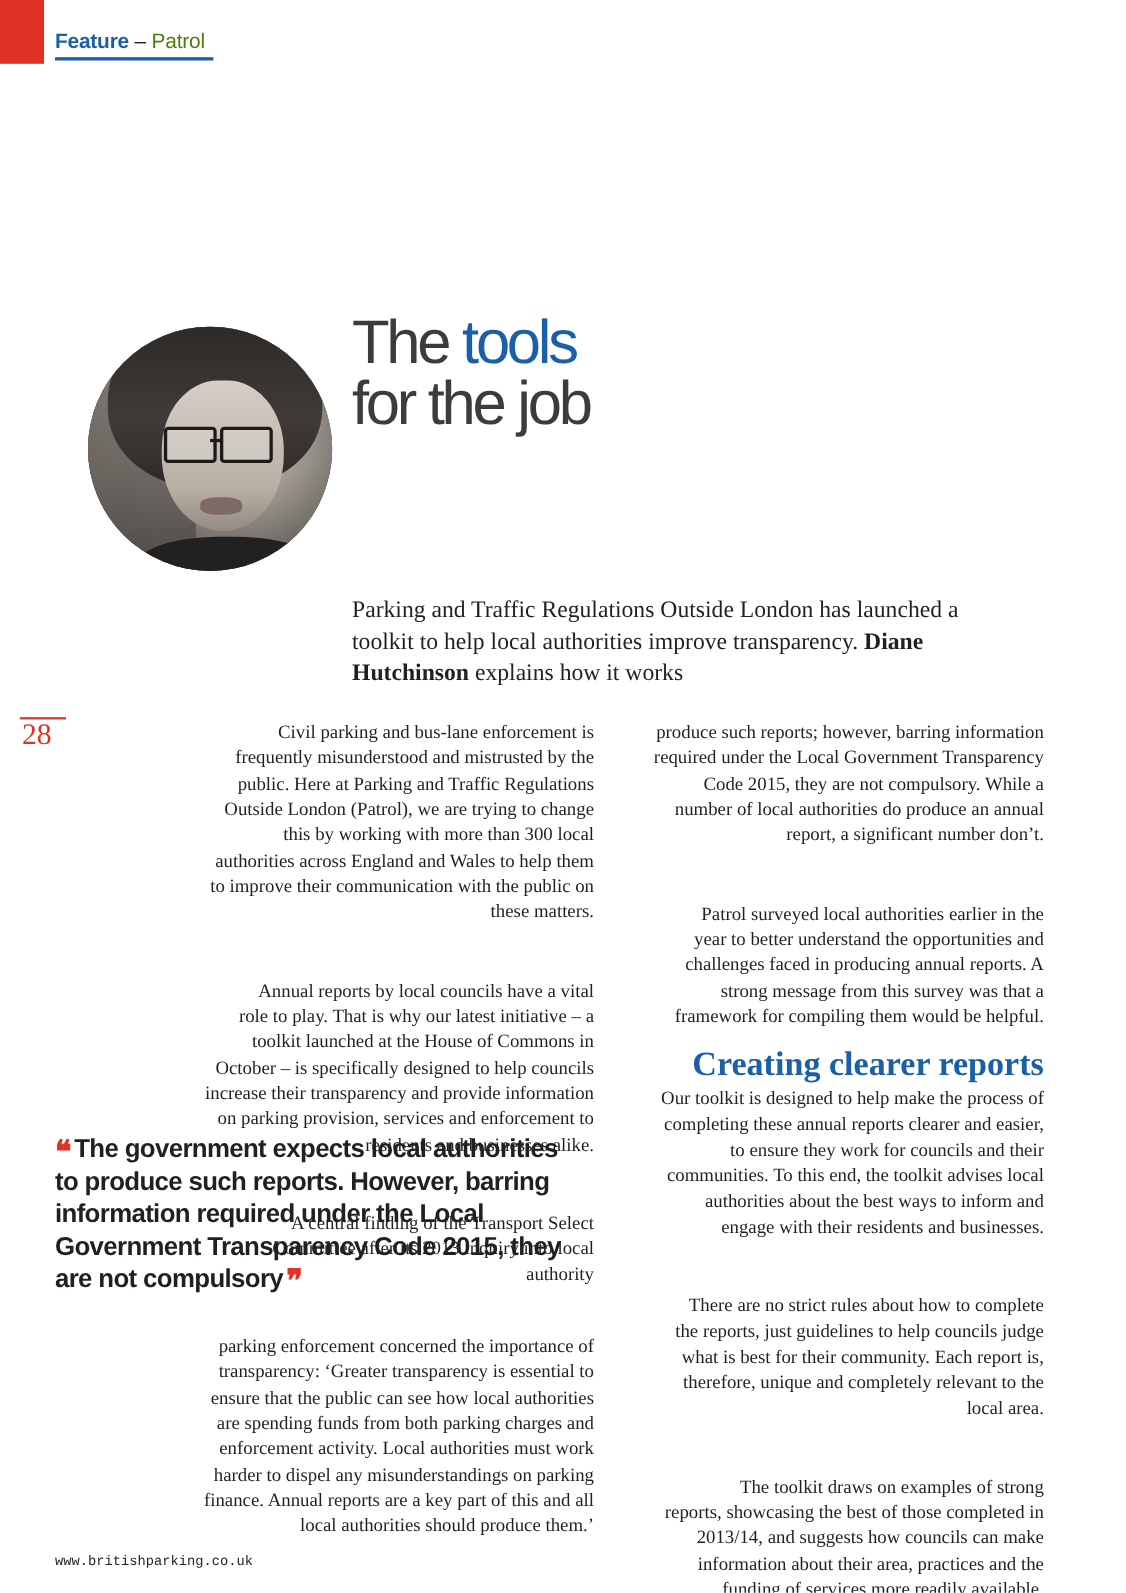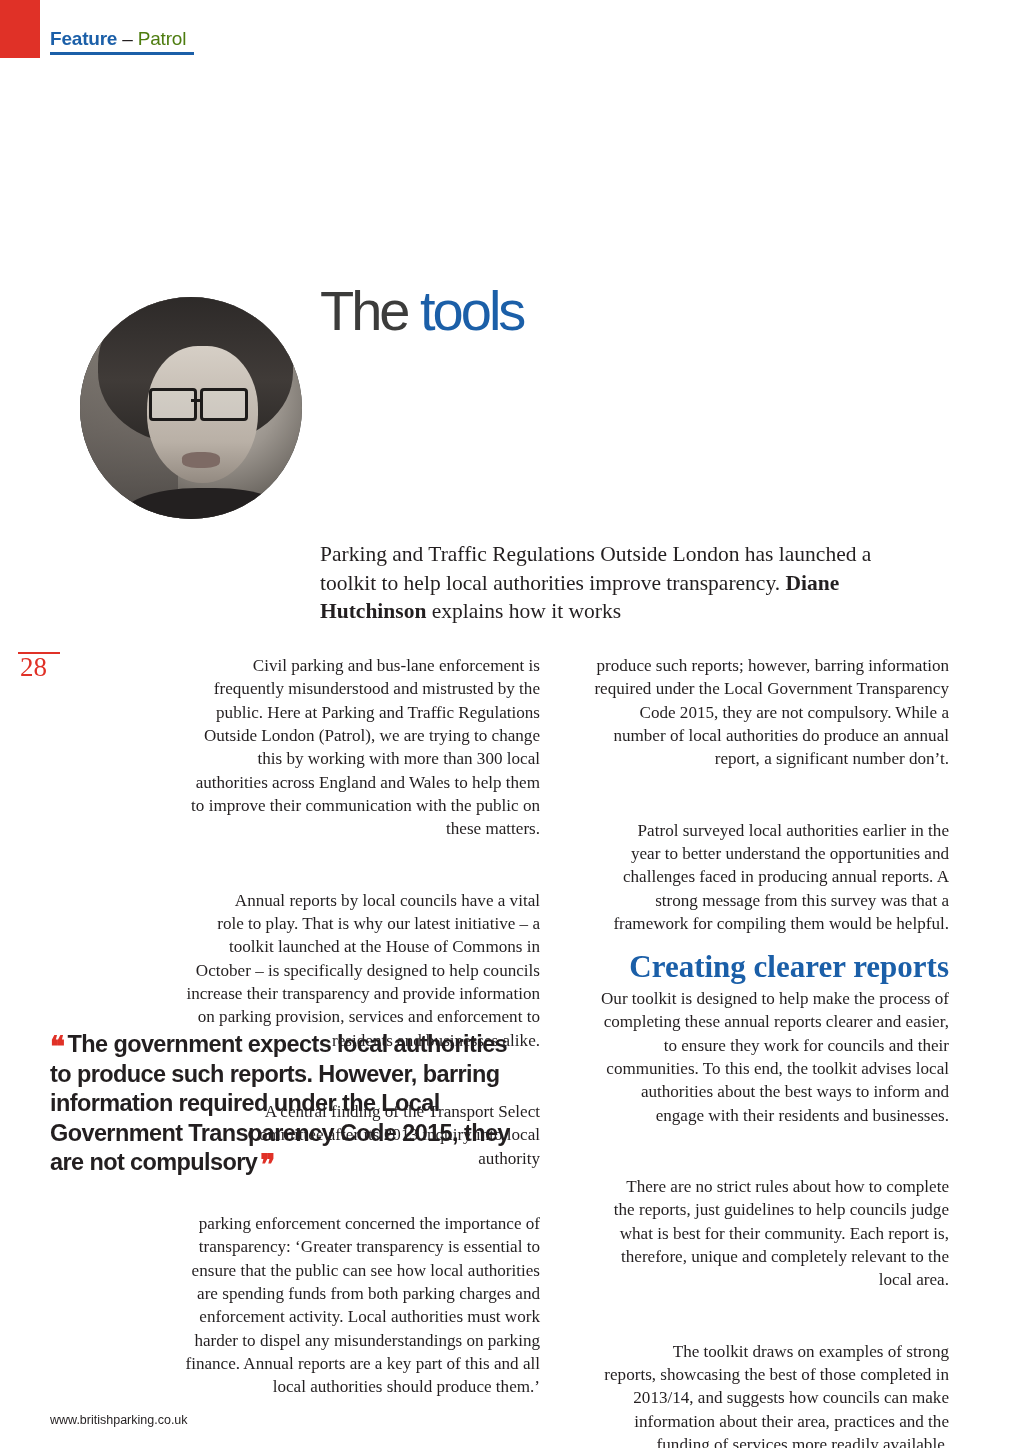--- a/index.html
+++ b/index.html
@@ -214,21 +214,21 @@
     top: 4px;
   }
   .pullquote .q-open { margin-right: 3px; }
   .pullquote .q-close { margin-left: 3px; }
 
   
   .footer {
     position: absolute;
     left: 50px;
     top: 1413px;
-    font-family: Liberation Sans, sans-serif;
+    font-family: Liberation Mono, monospace;
     font-size: 12.5px;
     color: #231f20;
   }
 </style>
 </head>
 <body>
 
 <div class="top-red-block"></div>
 
 <div class="kicker">
@@ -243,20 +243,21 @@
   <div class="p-face"></div>
   <div class="p-glass-l"></div>
   <div class="p-glass-r"></div>
   <div class="p-bridge"></div>
   <div class="p-mouth"></div>
   <div class="p-shoulder"></div>
 </div>
 
 <div class="headline">
   <span>The </span><span class="hl-accent">tools</span>
+  <span class="hl-line2">for the job</span>
 </div>
 
 <div class="standfirst">
   <span>Parking and Traffic Regulations Outside London has launched a toolkit to help local authorities improve transparency. </span><b>Diane Hutchinson</b><span> explains how it works</span>
 </div>
 
 <div class="folio-rule"></div>
 <div class="folio">28</div>
 
 <div class="col col-left-top">

